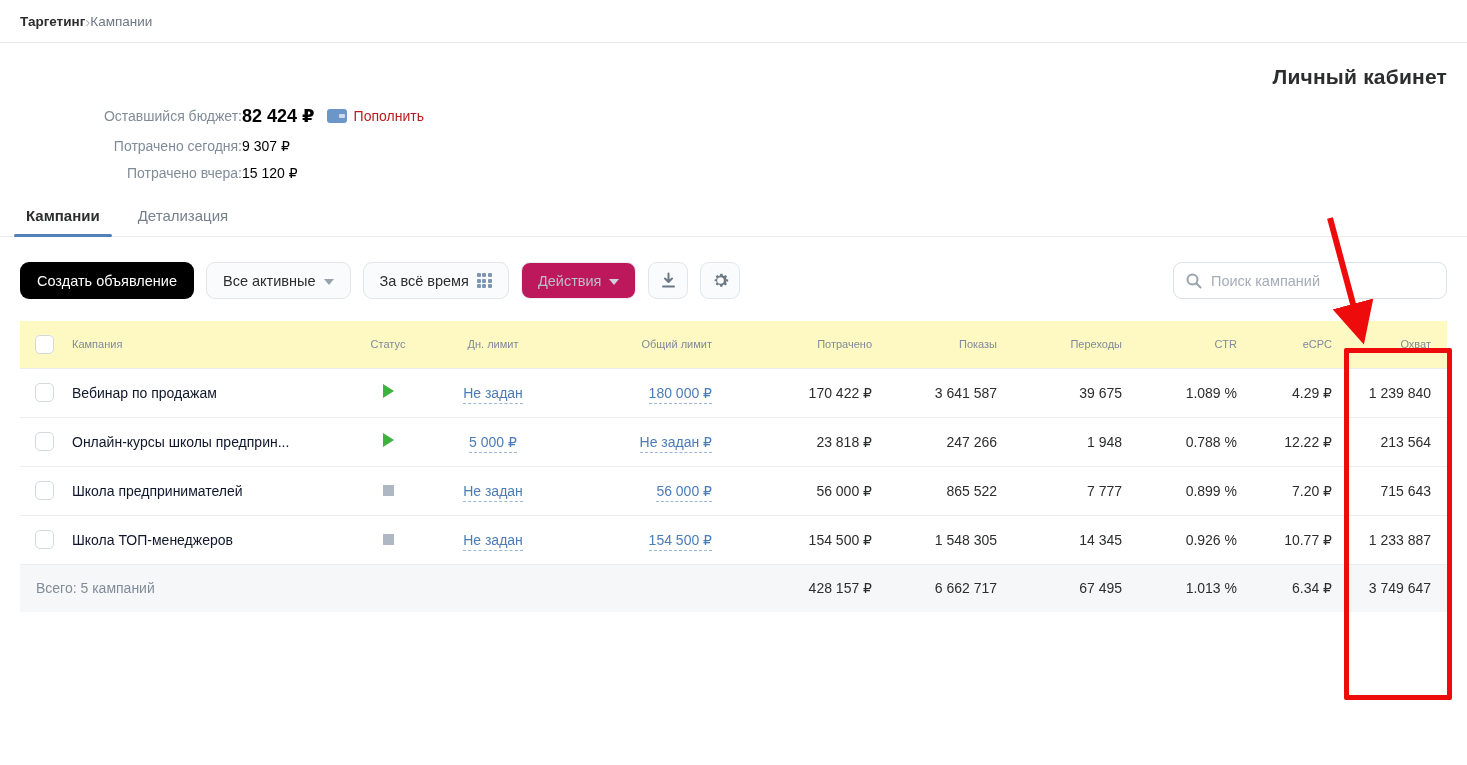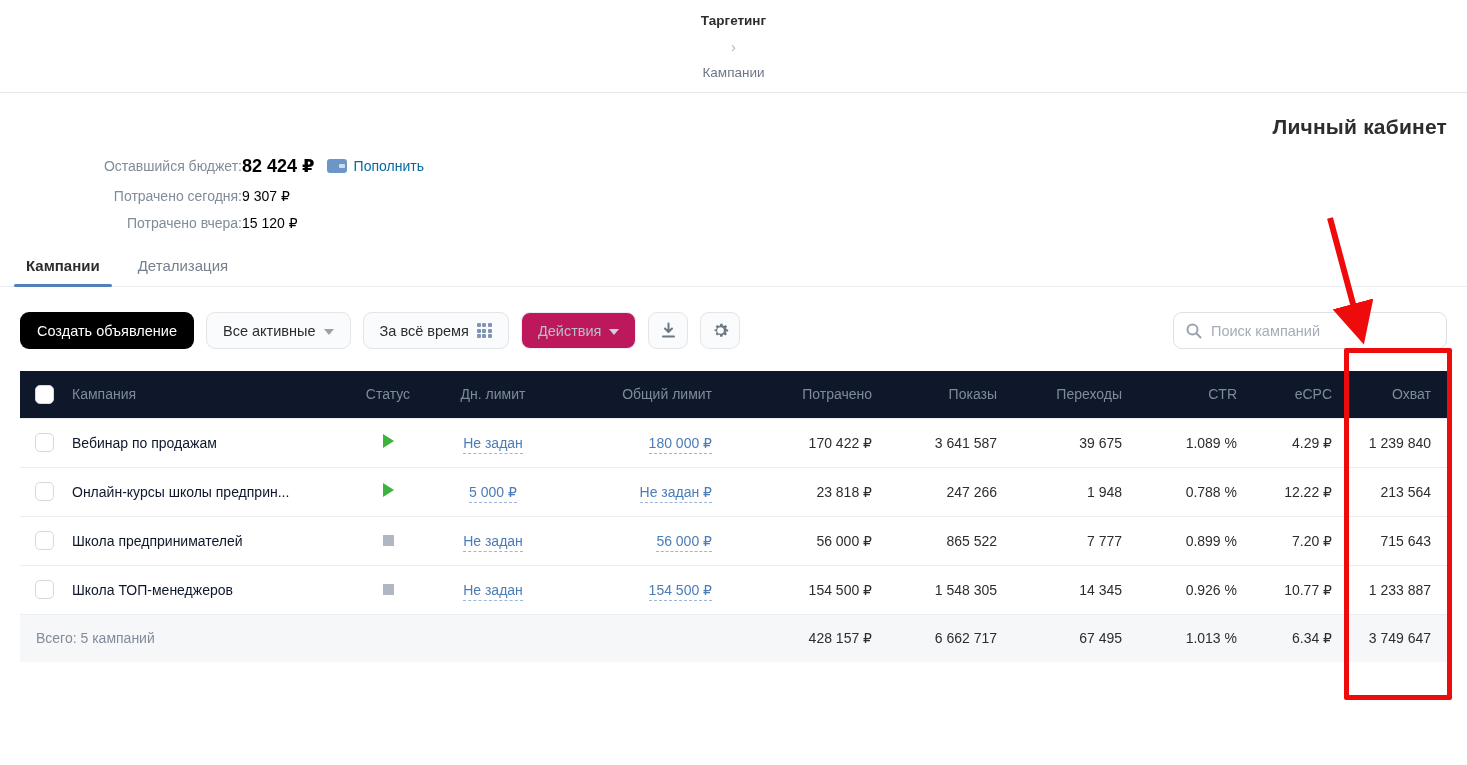--- a/index.html
+++ b/index.html
@@ -1,38 +1,38 @@
 <!DOCTYPE html>
 <html><head>
 <meta charset="utf-8">
 <style>
   * { margin:0; padding:0; box-sizing:border-box; }
   html,body { width:1467px; height:765px; background:#ffffff;
     font-family:"Liberation Sans","DejaVu Sans",sans-serif; color:#2c2d2e; overflow:hidden; }
 
   
-  .breadcrumb { display:flex; align-items:center; gap:10px; padding:13px 20px 12px;
-    border-bottom:1px solid #e7e8ec; font-size:13.5px;flex-direction:column; }
+  .breadcrumb { display:flex; align-items:center; padding:13px 20px 12px;
+    border-bottom:1px solid #e7e8ec; font-size:13.5px; }
   .crumb-root { font-weight:700; color:#2c2d2e; cursor:pointer; }
   .crumb-sep { color:#aeb7c2; font-size:15px; }
   .crumb-current { color:#6d7885; }
 
   
   .page-head { padding:22px 20px 0;text-align:right; }
   .page-title { font-size:21px; font-weight:700; letter-spacing:.2px; }
   .stats { margin-top:16px; }
   .stat-row { display:flex; align-items:center; margin-bottom:11px; font-size:14px; }
   .stat-label { width:222px; color:#818c99; }
   .stat-value { color:#000; }
   .stat-value.big { font-size:18px; font-weight:700; }
   .wallet-icon { display:inline-block; width:20px; height:14px; background:#6d96c8;
     border-radius:3px; margin:0 7px 0 12px; position:relative; vertical-align:-2px; }
   .wallet-icon::after { content:""; position:absolute; right:2px; top:5px; width:6px; height:4px;
     background:#cfdcec; border-radius:1px; }
-  .top-up { color:#0369a1; font-size:14px; cursor:pointer; font-weight:400; }
+  .top-up { color:#b91c1c; font-size:14px; cursor:pointer; font-weight:400; }
 
   
   .tabs { display:flex; gap:26px; padding:0 20px; margin-top:18px; border-bottom:1px solid #ecedf0; }
   .tab { font-size:15px; padding:8px 6px 12px; cursor:pointer; position:relative; color:#76818d; }
   .tab.active { color:#2c2d2e; font-weight:600; }
   .tab.active::after { content:""; position:absolute; left:-6px; right:-6px; bottom:-1px;
     height:3px; background:#5181b8; border-radius:2px; }
 
   
   .toolbar { display:flex; align-items:center; gap:12px; padding:0 20px; margin-top:25px; }
@@ -50,21 +50,21 @@
   .grid-icon i { background:#7e96b4; border-radius:1px; }
   .search-box { margin-left:auto; width:274px; height:37px; border:1px solid #dce1e6; border-radius:9px;
     display:flex; align-items:center; padding:0 12px; gap:9px; background:#fff; }
   .search-box input { border:none; outline:none; flex:1; font-size:14.5px; color:#2c2d2e;
     font-family:inherit; background:transparent; }
   .search-box input::placeholder { color:#a5adb8; }
 
   
   .table-wrap { margin:22px 20px 0; }
   table { border-collapse:collapse; table-layout:fixed; width:1427px; font-size:14px; }
-  thead td { background:#0f172a; color:#7f8b99; height:47px; font-size:14px; }
+  thead td { background:#fef9c3; color:#7f8b99; height:47px; font-size:11px; }
   tbody td { height:49px; border-top:1px solid #ecedf0; background:#fff; color:#2c2d2e; }
   tfoot td { height:48px; border-top:1px solid #ecedf0; background:#f6f7f9; }
   td.num { text-align:right; padding-right:16px; }
   td.ctr { text-align:center; }
   td.name-cell { padding-left:4px; }
   .campaign-link { color:#0f172a; cursor:pointer; }
   .dashed-link { color:#4a7cb8; cursor:pointer; border-bottom:1px dashed #9bb7d8; padding-bottom:2px; }
   .checkbox { width:19px; height:19px; border:1.5px solid #d3d9de; border-radius:5px; margin:0 auto;
     background:#fff; cursor:pointer; }
   .play-icon { display:inline-block; width:0; height:0; border-top:7px solid transparent;

